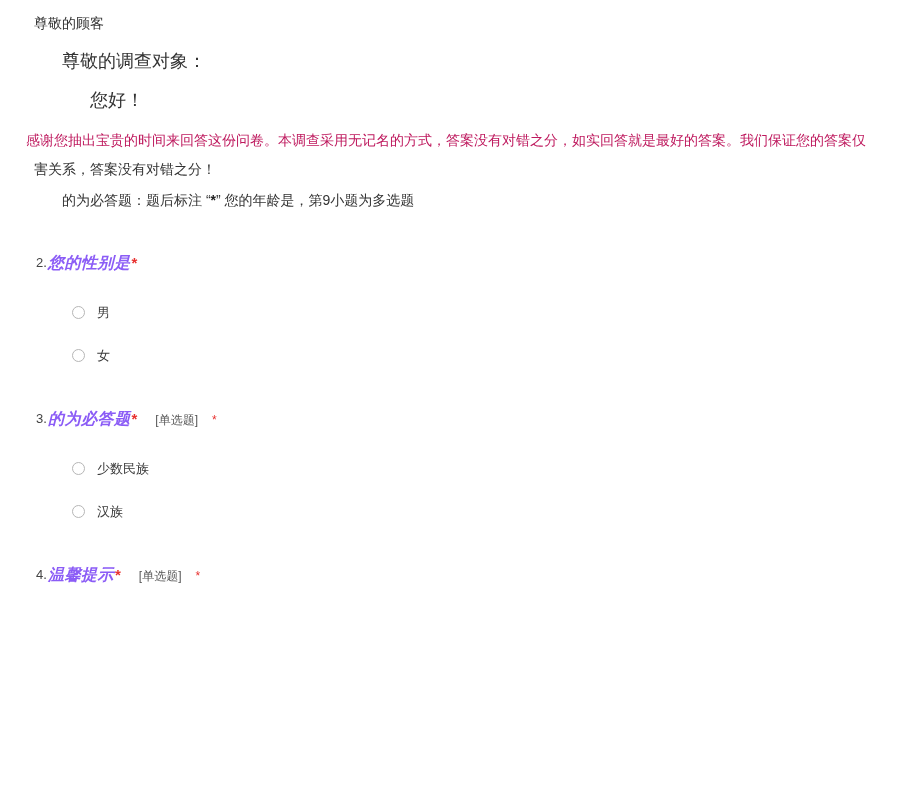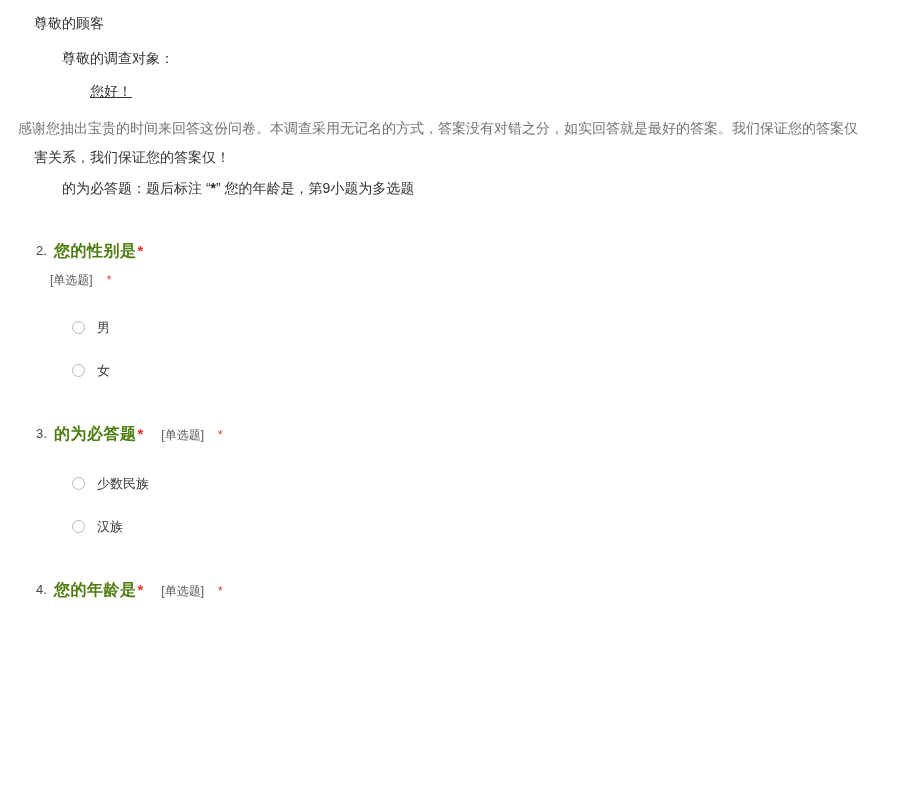--- a/index.html
+++ b/index.html
@@ -24,34 +24,34 @@
   .intro {
     padding: 14px 0 0 0;
   }
   .intro-title {
     font-size: 14px;
     color: #333;
     margin: 0 0 14px 34px;
     line-height: 1.4;
   }
   .intro-p {
-    font-size: 14px;
+    font-size: 18px;
     color: #333;
     line-height: 1.55;
     margin: 0 12px 12px 0;
     padding-left: 34px;
   }
   .indent-1 { text-indent: 28px; }
-  .indent-2 { text-indent: 56px; text-decoration: underline; }
+  .indent-2 { text-indent: 56px; }
   .intro-flow {
     font-size: 14px;
-    color: #737373;
+    color: #be185d;
     line-height: 1.9;
     margin: 0 0 8px 0;
-    padding-left: 18px;
+    padding-left: 26px;
     white-space: nowrap;
   }
   .intro-flow-2 {
     font-size: 14px;
     color: #333;
     line-height: 1.0;
     margin: 0 0 14px 0;
     padding-left: 34px;
   }
   .intro-note {
@@ -79,25 +79,26 @@
     gap: 0;
   }
   .q-num {
     position: absolute;
     left: 36px;
     top: 2px;
     font-size: 13px;
     color: #444;
   }
   .q-title {
-    margin-left: 18px;
+    margin-left: 12px;
     font-size: 16px;
     font-weight: bold;
-    color: #4d7c0f;
+    color: #8b5cf6;
     letter-spacing: 0.5px;
+    font-style: italic;
   }
   .req-star {
     color: #e8312f;
     font-size: 15px;
     font-weight: bold;
     vertical-align: super;
     line-height: 0;
     margin-left: 1px;
   }
   .q-type {
@@ -148,33 +149,30 @@
 
 <div class="page">
 
   <div class="intro">
     <div class="intro-title">尊敬的顾客</div>
 
     <p class="intro-p indent-1">尊敬的调查对象：</p>
     <p class="intro-p indent-2">您好！</p>
 
     <div class="intro-flow">感谢您抽出宝贵的时间来回答这份问卷。本调查采用无记名的方式，答案没有对错之分，如实回答就是最好的答案。我们保证您的答案仅</div>
-    <div class="intro-flow-2">害关系，我们保证您的答案仅！</div>
+    <div class="intro-flow-2">害关系，答案没有对错之分！</div>
 
     <p class="intro-note"><span>的为必答题：题后标注 “</span><span class="star-ast">*</span><span>” 您的年龄是，第9小题为多选题</span></p>
   </div>
 
   <div class="q-block">
     <div class="q-num">2.</div>
     <div class="q-head">
       <span class="q-title">您的性别是</span>
         <span class="req-star">*</span>
-    </div>
-    <div>
-      <span class="q-type-below">[单选题]</span><span class="q-type-star">*</span>
     </div>
     <div class="opts">
       <div class="opt">
         <span class="radio"></span>
         <span class="opt-label">男</span>
       </div>
       <div class="opt">
         <span class="radio"></span>
         <span class="opt-label">女</span>
       </div>
@@ -197,20 +195,20 @@
       <div class="opt">
         <span class="radio"></span>
         <span class="opt-label">汉族</span>
       </div>
     </div>
   </div>
 
   <div class="q-block">
     <div class="q-num">4.</div>
     <div class="q-head">
-      <span class="q-title">您的年龄是</span>
+      <span class="q-title">温馨提示</span>
         <span class="req-star">*</span>
         <span class="q-type">[单选题]</span>
         <span class="q-type-star">*</span>
     </div>
   </div>
 
 </div>
 
 </body></html>

